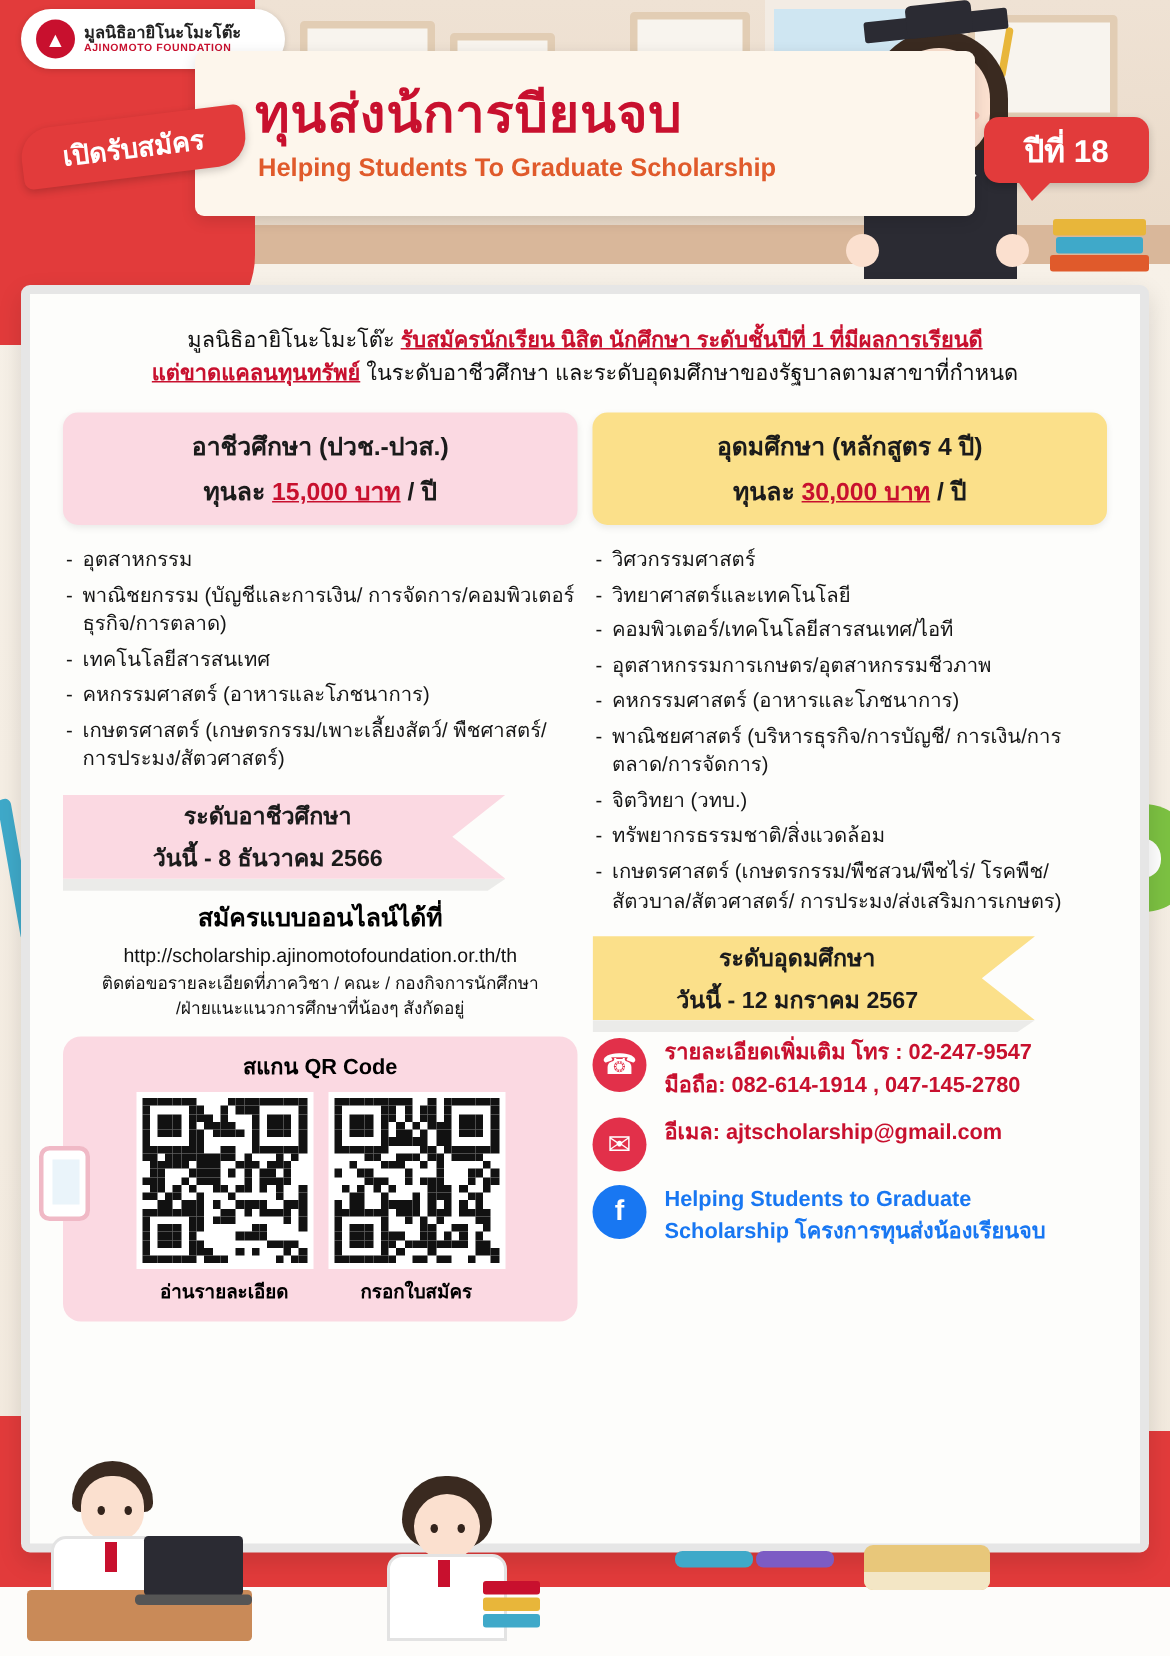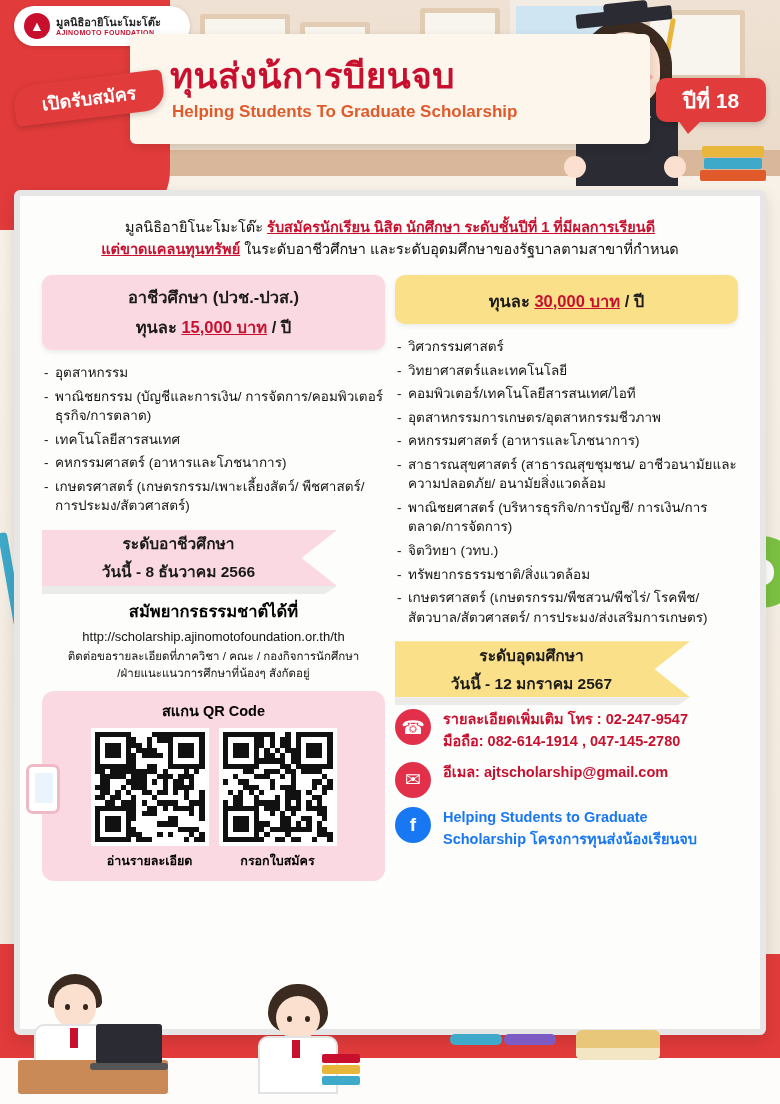--- a/index.html
+++ b/index.html
@@ -363,21 +363,21 @@
         </ul>
 
         <div class="tag">
           <div class="tag-inner pink">
             <div class="t1">ระดับอาชีวศึกษา</div>
             <div class="t2">วันนี้ - 8 ธันวาคม 2566</div>
           </div>
           <div class="tag-shadow"></div>
         </div>
 
-        <div class="apply-title">สมัพยากรธรรมชาต์ได้ที่</div>
+        <div class="apply-title">สมัครแบบออนไลน์ได้ที่</div>
         <div class="apply-url">http://scholarship.ajinomotofoundation.or.th/th</div>
         <div class="apply-note">
           <span>ติดต่อขอรายละเอียดที่ภาควิชา / คณะ / กองกิจการนักศึกษา</span><br>
           <span>/ฝ่ายแนะแนวการศึกษาที่น้องๆ สังกัดอยู่</span>
         </div>
 
         <div class="qr-box">
           <div class="qr-title">สแกน QR Code</div>
           <div class="qr-row">
             <div class="qr-item">
@@ -1275,34 +1275,32 @@
                   </div>
               </div>
               <div class="qr-cap">กรอกใบสมัคร</div>
             </div>
           </div>
         </div>
       </div>
 
       <div class="col">
         <div class="col-head yellow">
+          <div class="h1">อุดมศึกษา (หลักสูตร 4 ปี)</div>
           <div class="h2">
             <span>ทุนละ </span><span class="amt">30,000 บาท</span><span> / ปี</span>
           </div>
         </div>
 
         <ul class="list">
           <li>วิศวกรรมศาสตร์</li>
           <li>วิทยาศาสตร์และเทคโนโลยี</li>
           <li>คอมพิวเตอร์/เทคโนโลยีสารสนเทศ/ไอที</li>
           <li>อุตสาหกรรมการเกษตร/อุตสาหกรรมชีวภาพ</li>
           <li>คหกรรมศาสตร์ (อาหารและโภชนาการ)</li>
-          <li>สาธารณสุขศาสตร์ (สาธารณสุขชุมชน/
-อาชีวอนามัยและความปลอดภัย/
-อนามัยสิ่งแวดล้อม</li>
           <li>พาณิชยศาสตร์ (บริหารธุรกิจ/การบัญชี/
 การเงิน/การตลาด/การจัดการ)</li>
           <li>จิตวิทยา (วทบ.)</li>
           <li>ทรัพยากรธรรมชาติ/สิ่งแวดล้อม</li>
           <li>เกษตรศาสตร์ (เกษตรกรรม/พืชสวน/พืชไร่/
 โรคพืช/สัตวบาล/สัตวศาสตร์/
 การประมง/ส่งเสริมการเกษตร)</li>
         </ul>
 
         <div class="tag">

